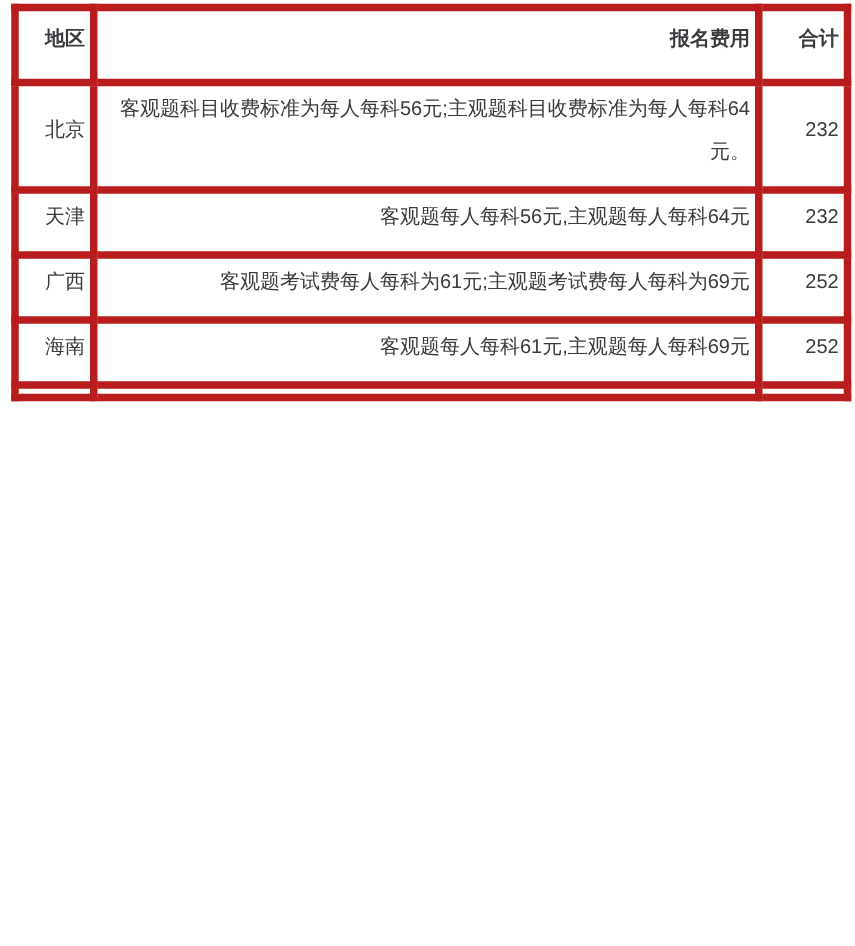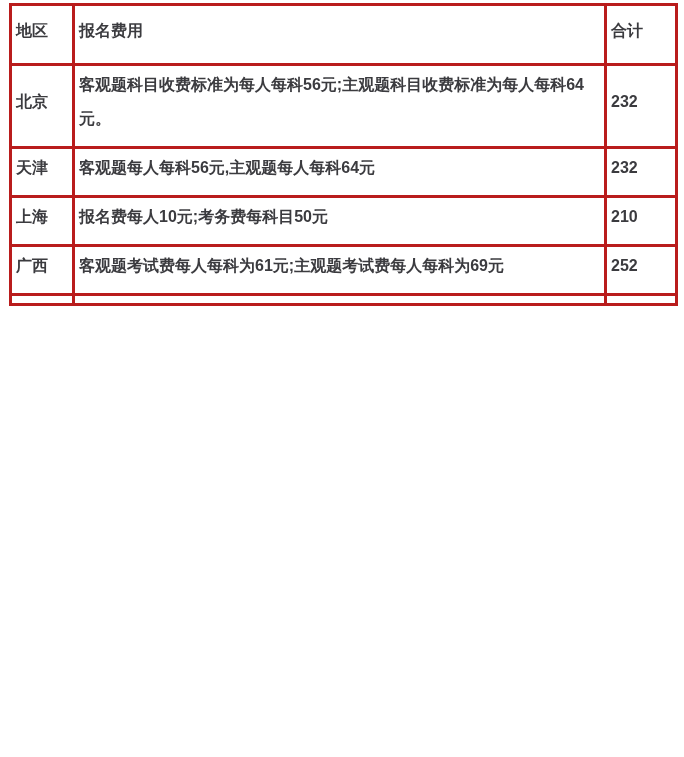--- a/index.html
+++ b/index.html
@@ -20,27 +20,27 @@
   }
   table.fee-table {
     border-collapse: collapse;
     table-layout: fixed;
     width: 666px;
   }
   col.c-region { width: 63px; }
   col.c-fee    { width: 532px; }
   col.c-total  { width: 71px; }
   th, td {
-    border: 3px solid #b91c1c;
-    text-align: left;
+    border: 6px solid #b91c1c;
+    text-align: right;
     vertical-align: middle;
     padding: 2px 4px;
   }
   th { font-weight: bold; }
-  td { font-weight: bold; }
+  td { font-weight: normal; }
   th p, td p {
     margin: 0 0 8px 0;
     line-height: 34px;
   }
   tr.header-row { height: 60px; }
   tr.body-row   { height: 43px; }
   tr.body-row.tall { height: 80px; }
   tr.partial-row { height: 10px; }
   tr.partial-row td { padding: 0; }
 </style>
@@ -85,35 +85,35 @@
           </td>
         <td>
             <p>客观题每人每科56元,主观题每人每科64元</p>
           </td>
         <td>
             <p>232</p>
           </td>
       </tr>
       <tr class="body-row">
         <td>
-            <p>上海</p>
+            <p>广西</p>
           </td>
         <td>
-            <p>报名费每人10元;考务费每科目50元</p>
+            <p>客观题考试费每人每科为61元;主观题考试费每人每科为69元</p>
           </td>
         <td>
-            <p>210</p>
+            <p>252</p>
           </td>
       </tr>
       <tr class="body-row">
         <td>
-            <p>广西</p>
+            <p>海南</p>
           </td>
         <td>
-            <p>客观题考试费每人每科为61元;主观题考试费每人每科为69元</p>
+            <p>客观题每人每科61元,主观题每人每科69元</p>
           </td>
         <td>
             <p>252</p>
           </td>
       </tr>
       <tr class="partial-row">
         <td></td>
         <td></td>
         <td></td>
       </tr>

